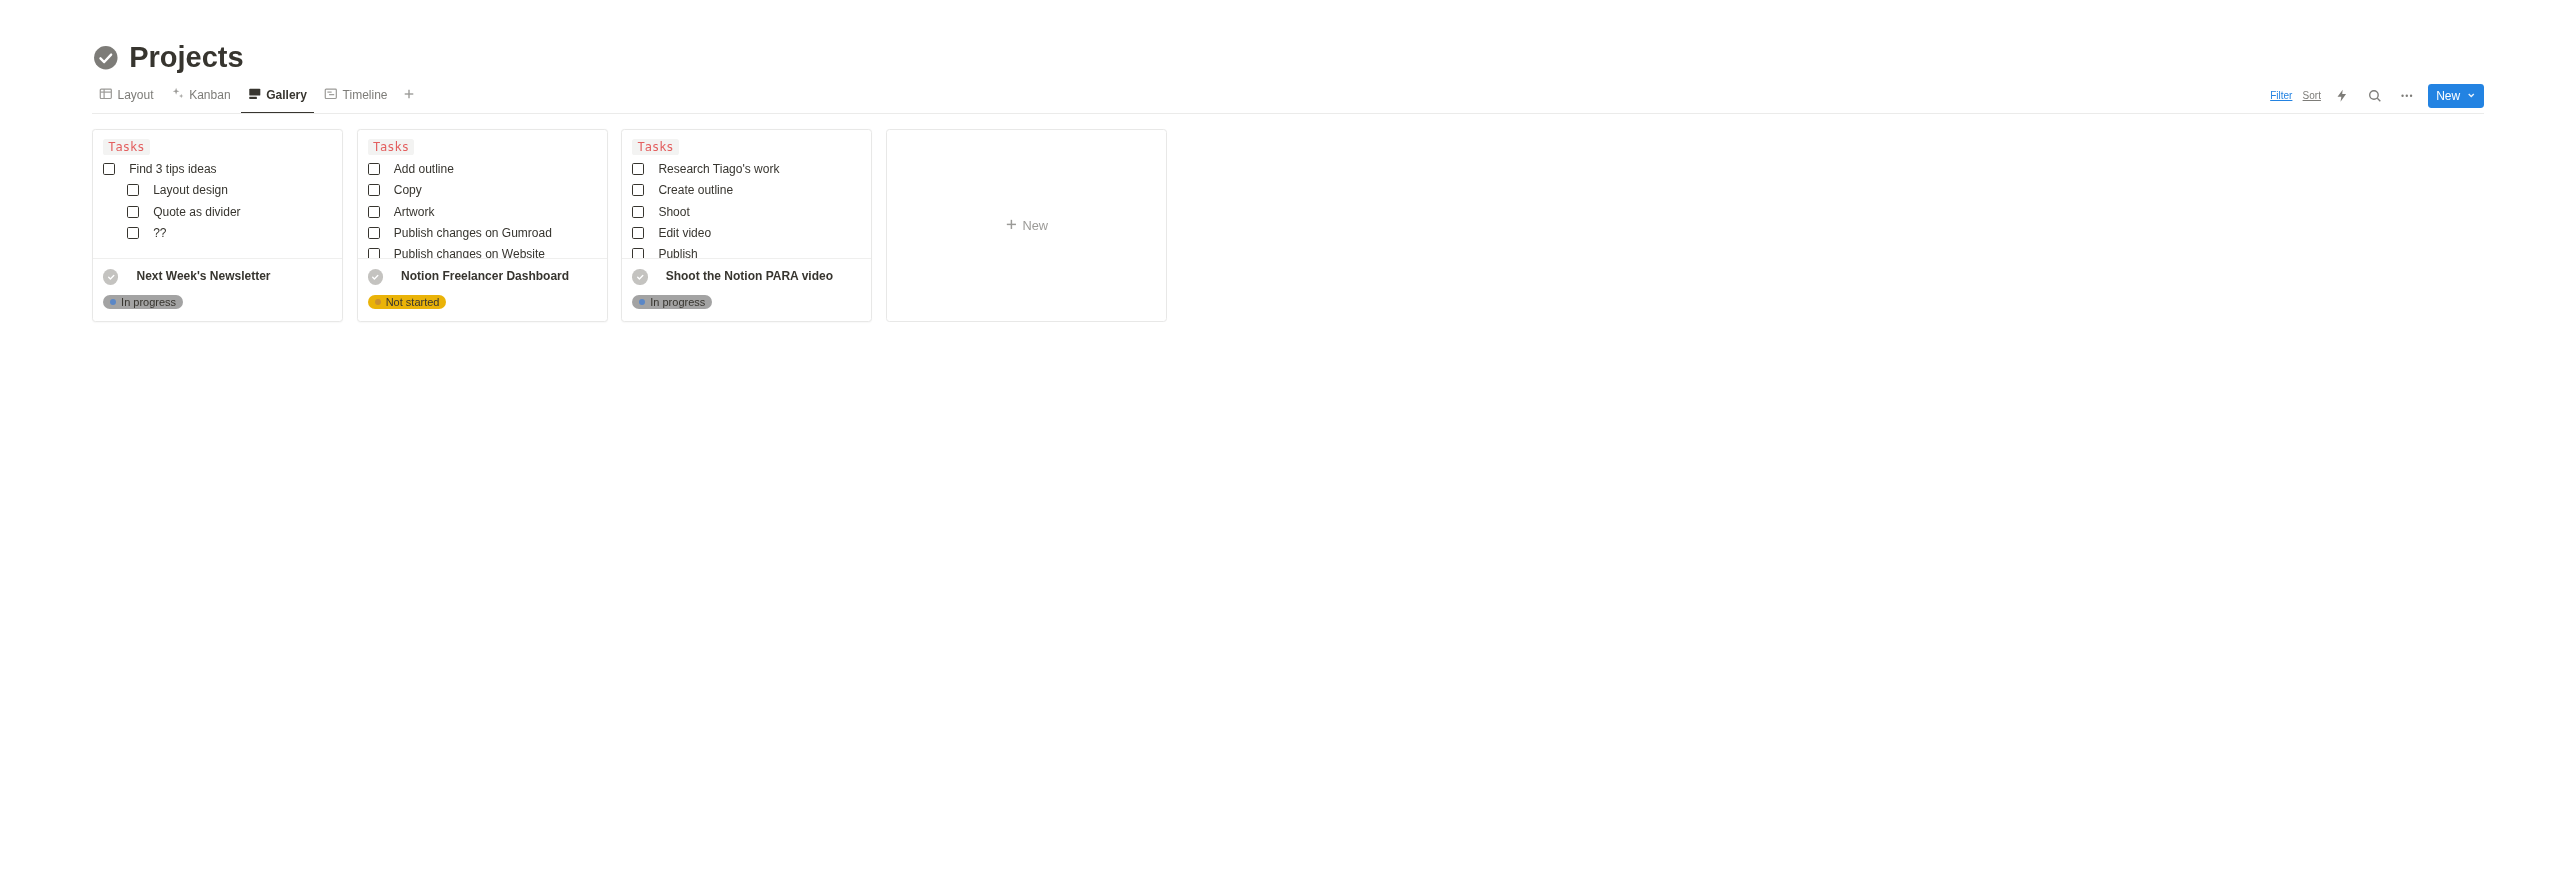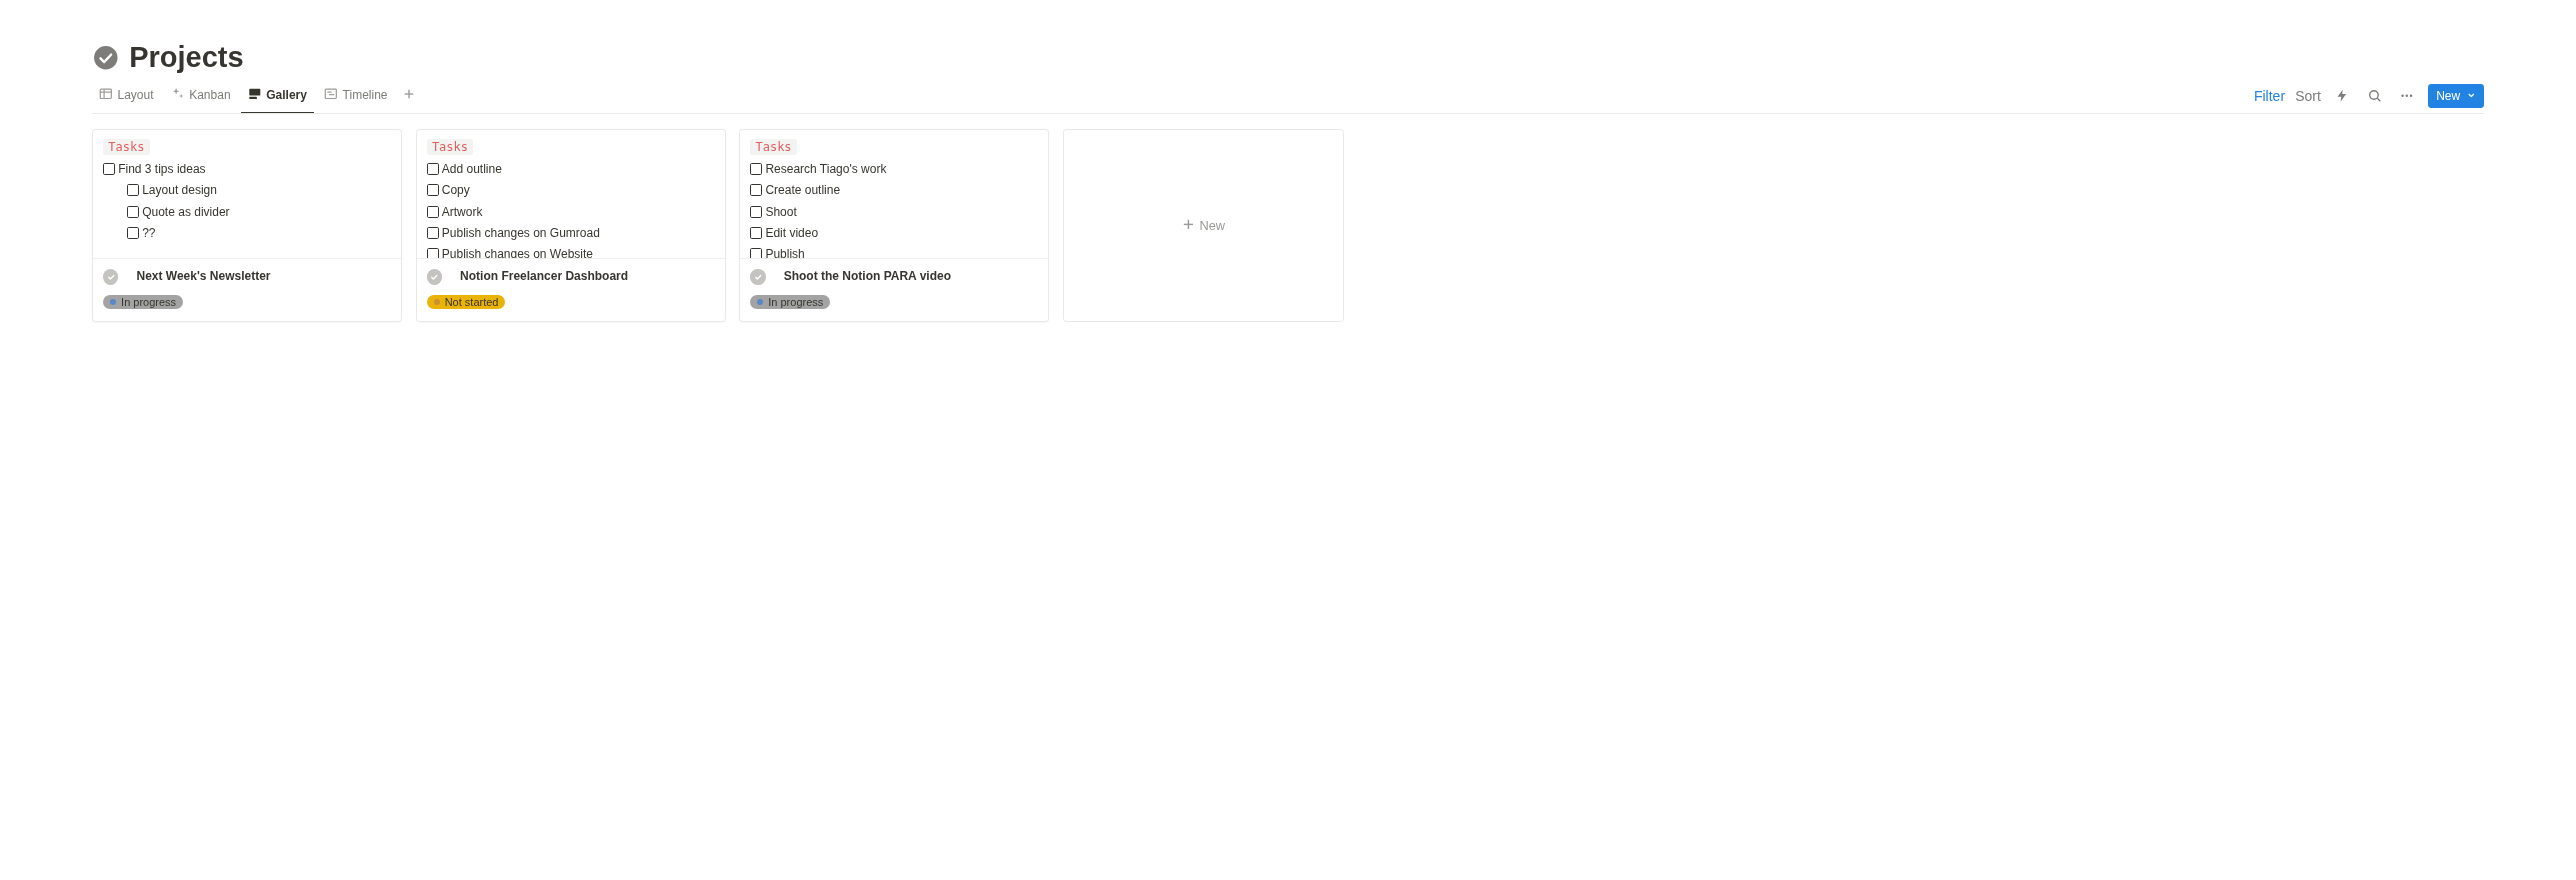--- a/index.html
+++ b/index.html
@@ -67,23 +67,24 @@
     color:#9b9a97;
     cursor:pointer;
     border-radius:3.4px;
   }
   .views-right {
     display:flex;
     align-items:center;
     gap:10.2px;
   }
   .tool-text {
-    font-size:14px;
+    font-size:10px;
     color:#7d7c78;
     cursor:pointer;
+    text-decoration:underline;
   }
   .tool-text.filter { color:#2383e2; }
   .tool-icon {
     width:22px;
     height:22px;
     display:flex;
     align-items:center;
     justify-content:center;
     color:#7d7c78;
     cursor:pointer;
@@ -104,21 +105,21 @@
     cursor:pointer;
   }
   .new-button .chev { opacity:0.9; }
   .gallery {
     display:flex;
     gap:13.6px;
     margin-top:15.3px;
     align-items:stretch;
   }
   .card {
-    width:310px;
+    width:251px;
     border:0.9px solid #e8e8e7;
     border-radius:3.4px;
     background:#fff;
     overflow:hidden;
     box-shadow: 0 0.9px 1.7px rgba(15,15,15,0.03);
     display:flex;
     flex-direction:column;
   }
   .card-preview {
     padding:8.5px 10.2px 0 10.2px;
@@ -134,21 +135,21 @@
     font-family: ui-monospace, SFMono-Regular, Menlo, Consolas, monospace;
     font-size:12px;
     padding:0.9px 5.1px;
     border-radius:2.6px;
     margin-bottom:3.4px;
   }
   .task-list { list-style:none; }
   .task-item {
     display:flex;
     align-items:center;
-    gap:3px;
+    gap:14px;
     font-size:12px;
     color:#37352f;
     padding:1.7px 0;
     line-height:1.5;
   }
   .task-item.indent { padding-left:24px; }
   .cb {
     width:12px;
     height:12px;
     border:1.3px solid #37352f;

